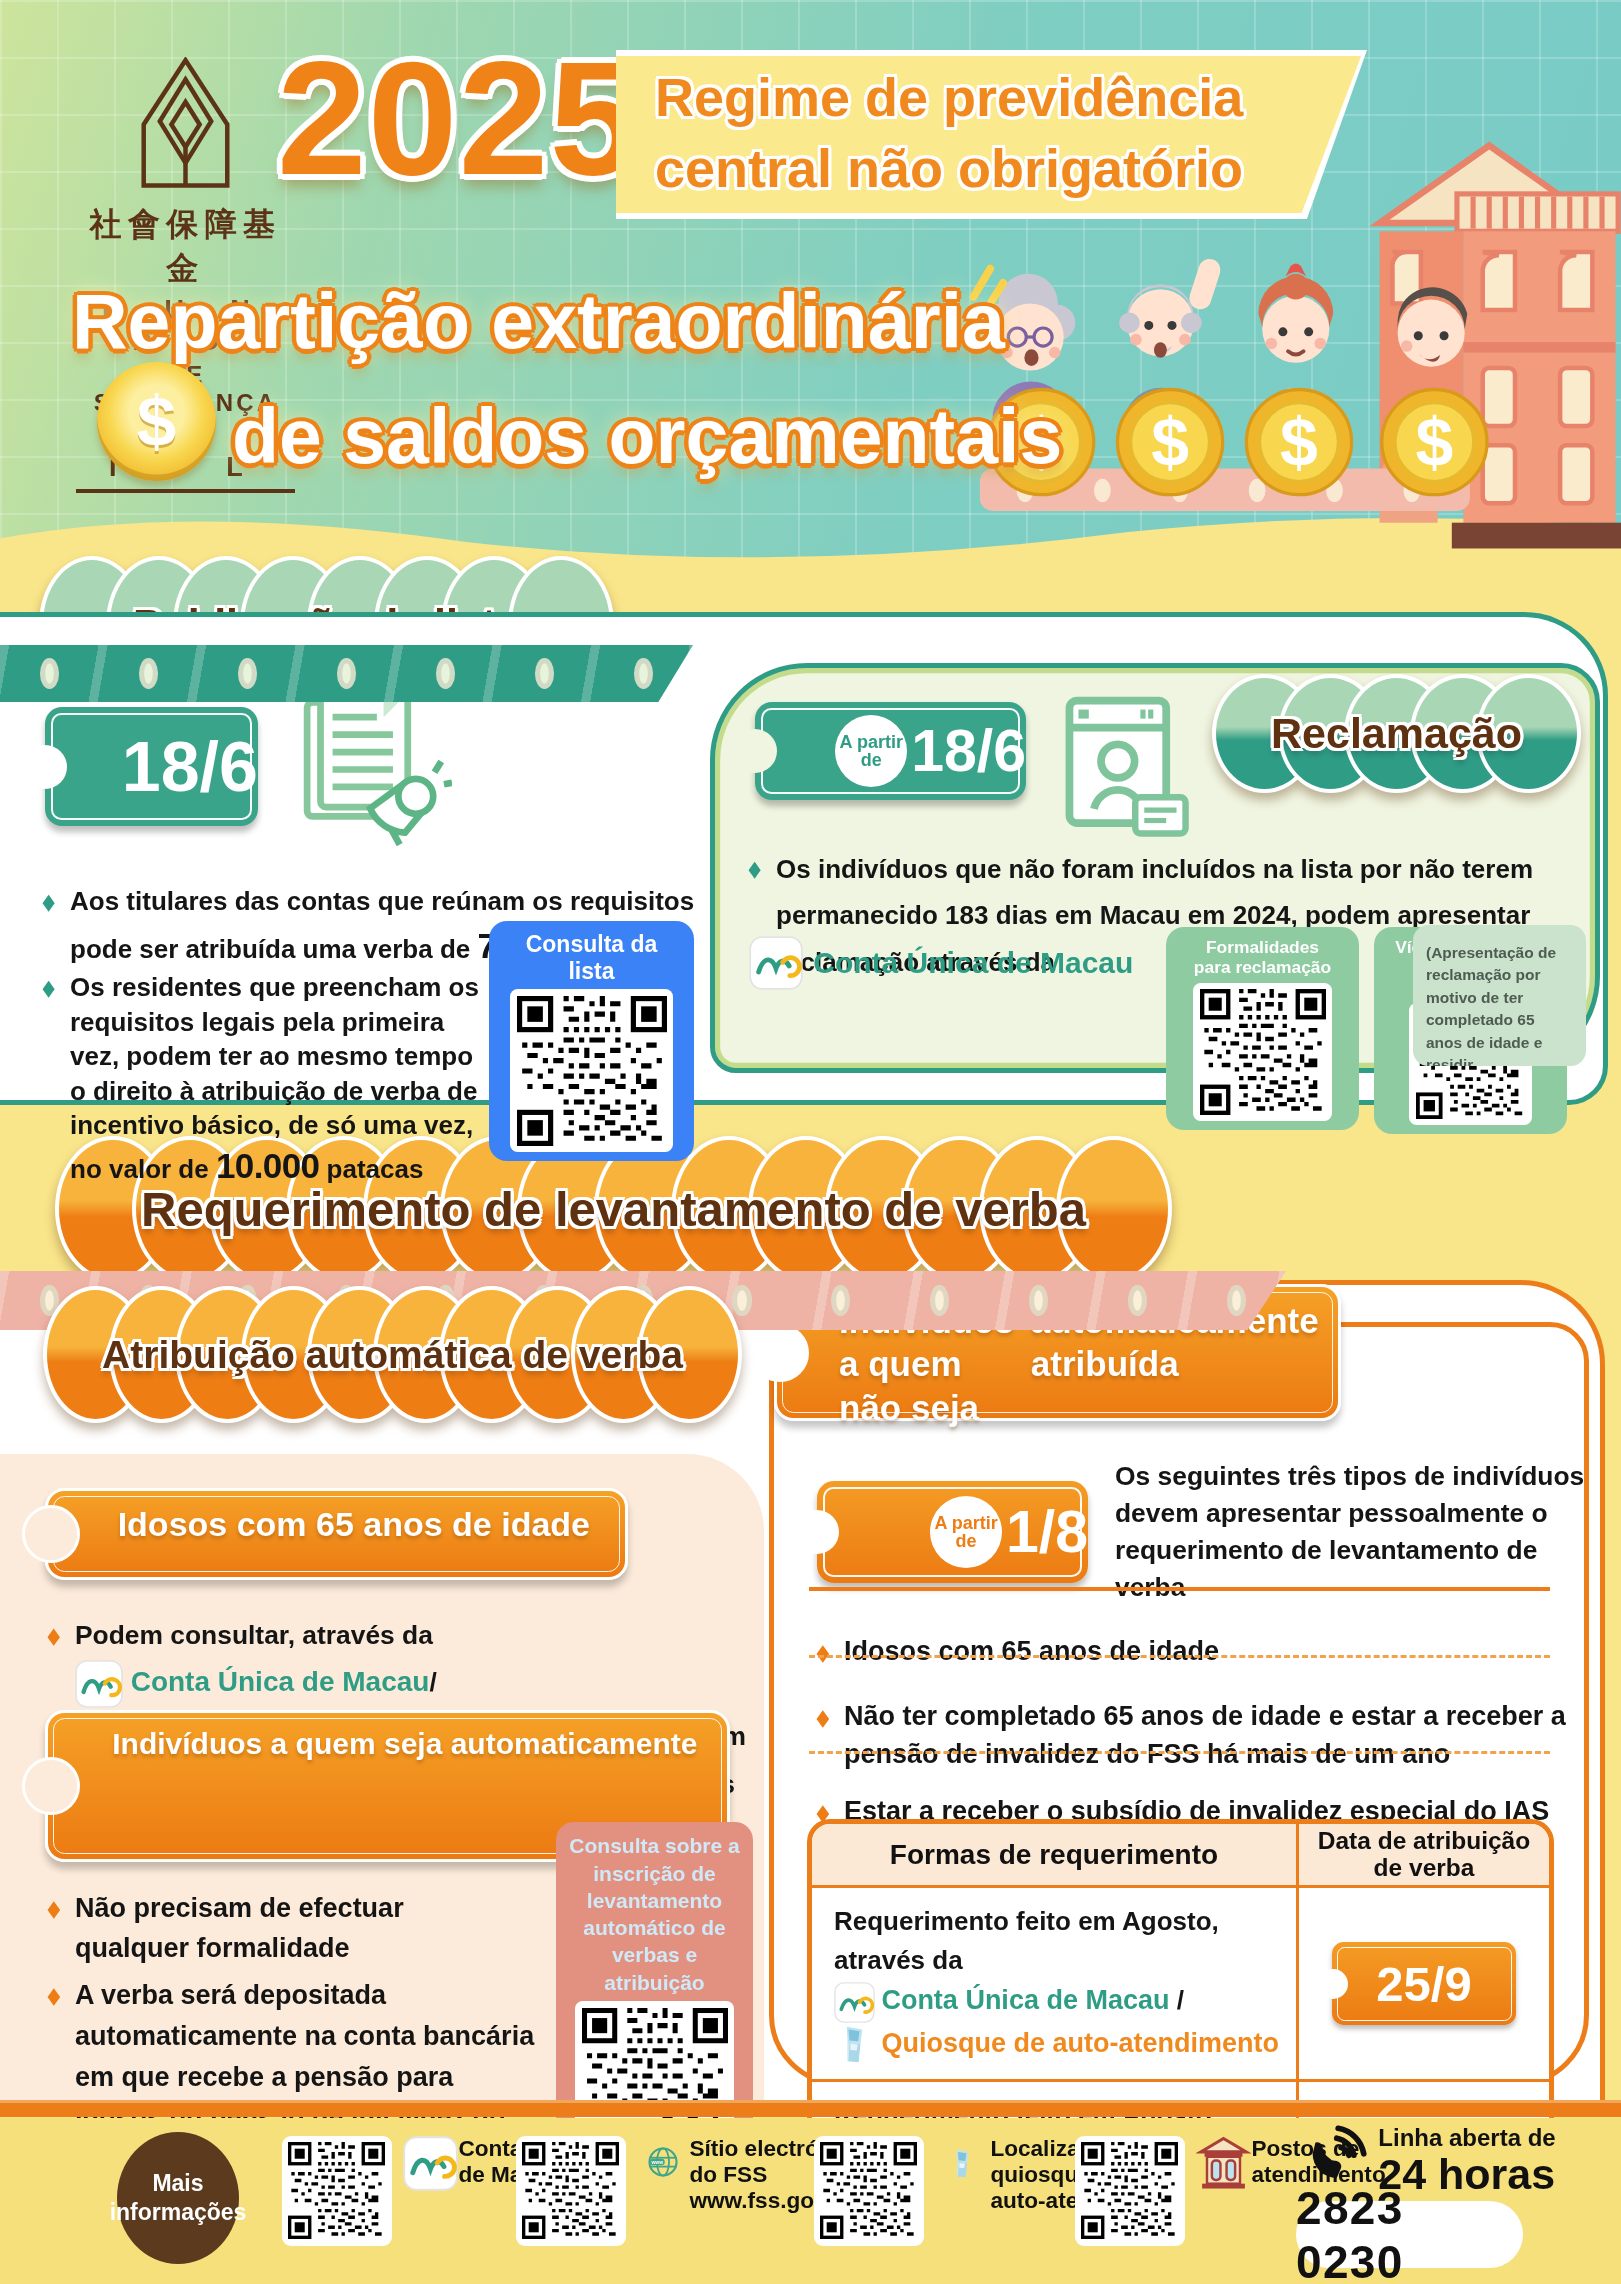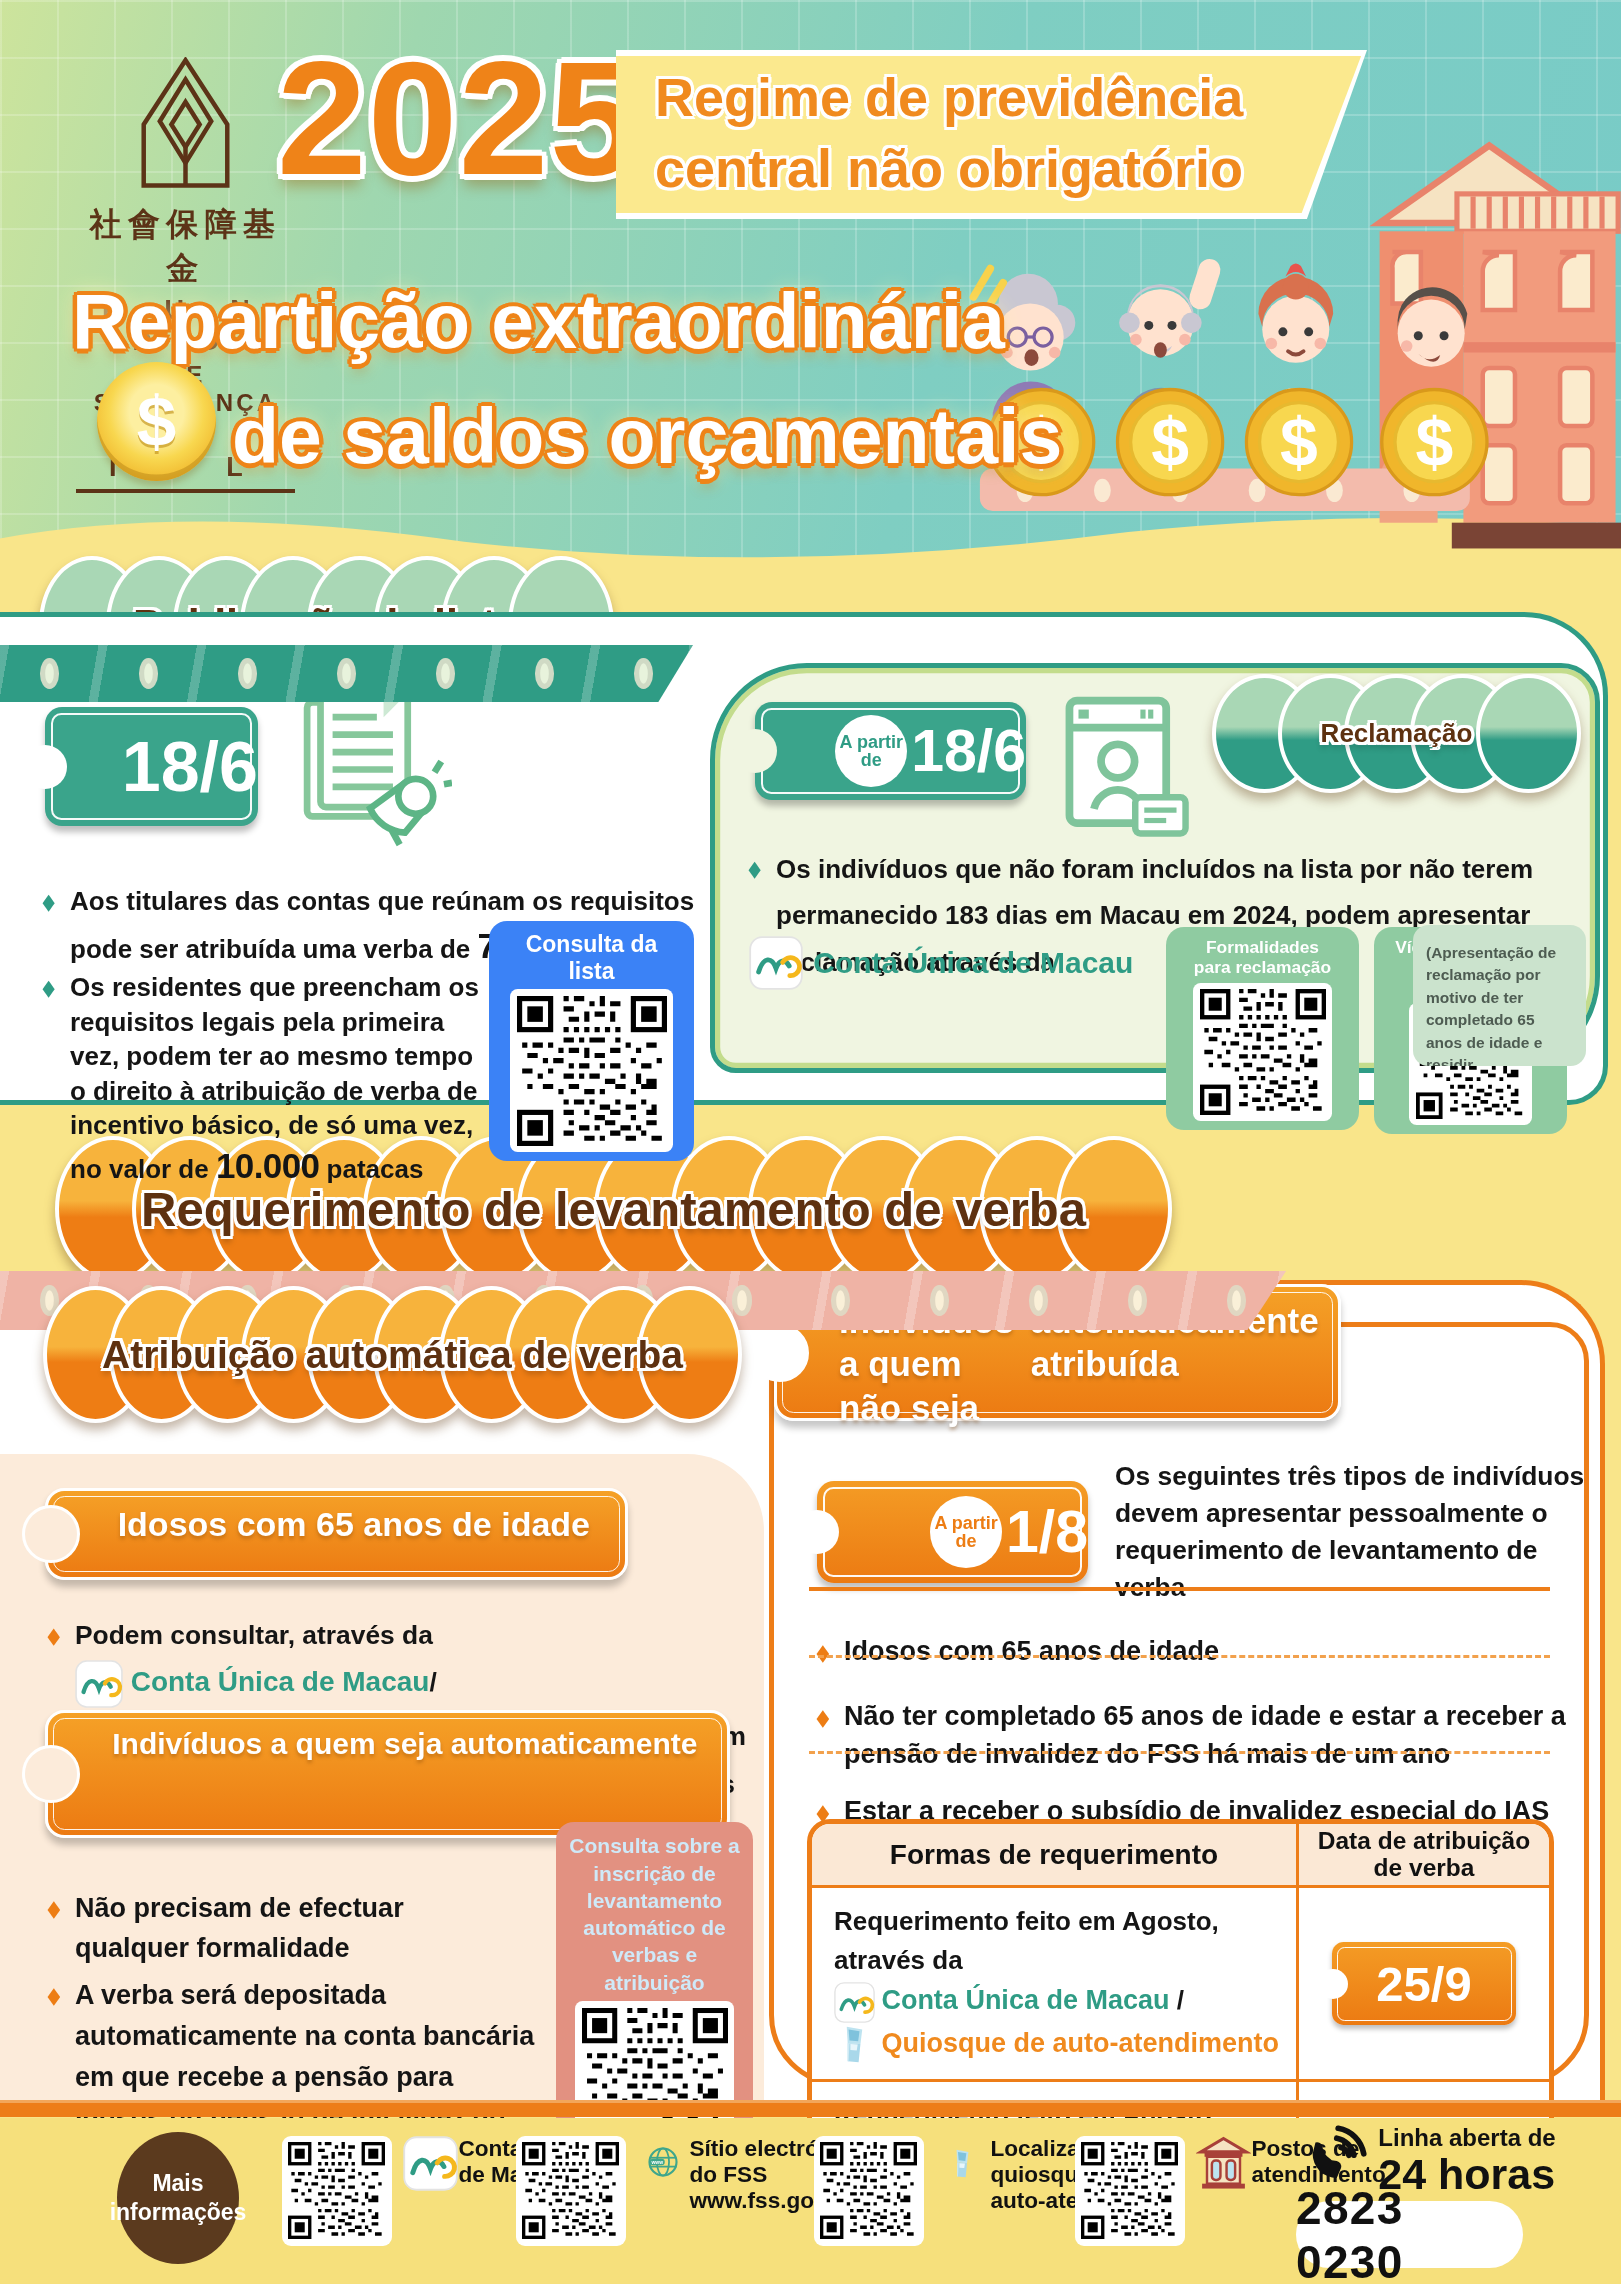--- a/index.html
+++ b/index.html
@@ -62,21 +62,21 @@
   .scallops.orange .b{background:linear-gradient(180deg,#F7B33C 0 44%,#EE7D14 56% 100%);}
   .scallops .lbl{
     position:absolute;inset:0;display:flex;align-items:center;justify-content:center;
     font-weight:900;color:#5E3110;white-space:nowrap;
     text-shadow:0 3.2px 0 #fff,0 -3.2px 0 #fff,3.2px 0 0 #fff,-3.2px 0 0 #fff,2.6px 2.6px 0 #fff,-2.6px 2.6px 0 #fff,2.6px -2.6px 0 #fff,-2.6px -2.6px 0 #fff,0 6.4px 6.4px rgba(0,0,0,.28);
   }
   #pub-header{left:39px;top:556px;}
   #pub-header .lbl{font-size:43px;}
   #rec-header{left:1212px;top:674px;z-index:6;}
   #rec-header .b{width:97px;height:111px;}
-  #rec-header .lbl{font-size:26px;}
+  #rec-header .lbl{font-size:43px;}
   #req-header{left:55px;top:1136px;}
   #req-header .b{width:108px;height:138px;}
   #req-header .lbl{font-size:49px;}
   #atr-header{left:43px;top:1286px;z-index:6;}
   #atr-header .b{width:97px;height:129px;}
   #atr-header .lbl{font-size:39px;}
   
   .belt{position:absolute;display:flex;align-items:center;justify-content:space-around;z-index:5;}
   #belt-green{
     left:0;top:645px;width:693px;height:57px;
@@ -160,21 +160,21 @@
     display:flex;flex-direction:row;justify-content:center;
     padding:11.6px 19.3px 11.6px 54px;box-sizing:border-box;
     box-shadow:0 6.4px 7.7px rgba(0,0,0,.22);
   }
   .ribbon::after{content:"";position:absolute;inset:5.2px;border:1.9px solid rgba(255,255,255,.9);border-radius:11.6px;pointer-events:none;}
   .ribbon::before{content:"";position:absolute;left:-26px;top:50%;transform:translateY(-50%);
     width:52px;height:52px;border-radius:50%;background:var(--notch,#fff);border:3.9px solid #fff;z-index:1;}
   .ribbon .l{position:relative;z-index:2;line-height:1.25;
     text-shadow:0 2.6px 3.9px rgba(120,60,0,.35);}
   #atr-rib1{position:absolute;left:45px;top:1488px;width:583px;height:92px;font-size:34px;--notch:#FCEBDA;z-index:3;}
-  #atr-rib2{position:absolute;left:45px;top:1710px;width:685px;height:128px;font-size:30px;--notch:#FCEBDA;z-index:3;}
+  #atr-rib2{position:absolute;left:45px;top:1710px;width:685px;height:152px;font-size:30px;--notch:#FCEBDA;z-index:3;}
   
   #atr-b1{position:absolute;left:45px;top:1590px;width:683px;font-size:26.4px;line-height:1.5;--dm:#ED7D14;z-index:3;}
   #atr-b1 .slash{font-weight:900;}
   #atr-b1 .account-label{font-size:28px;}
   .site-label{color:#F08A1E;font-weight:900;font-size:28px;}
   #atr-b2{position:absolute;left:45px;top:1862px;width:413px;font-size:27px;line-height:1.48;--dm:#ED7D14;z-index:3;}
   #atr-b3{position:absolute;left:45px;top:1948px;width:464px;font-size:27px;line-height:1.52;--dm:#ED7D14;z-index:3;}
   .mini-ticket{
     position:relative;display:inline-flex;align-items:center;justify-content:center;
     background:linear-gradient(180deg,#F49C25,#EC7A12);border-radius:10.3px;color:#fff;font-weight:900;

